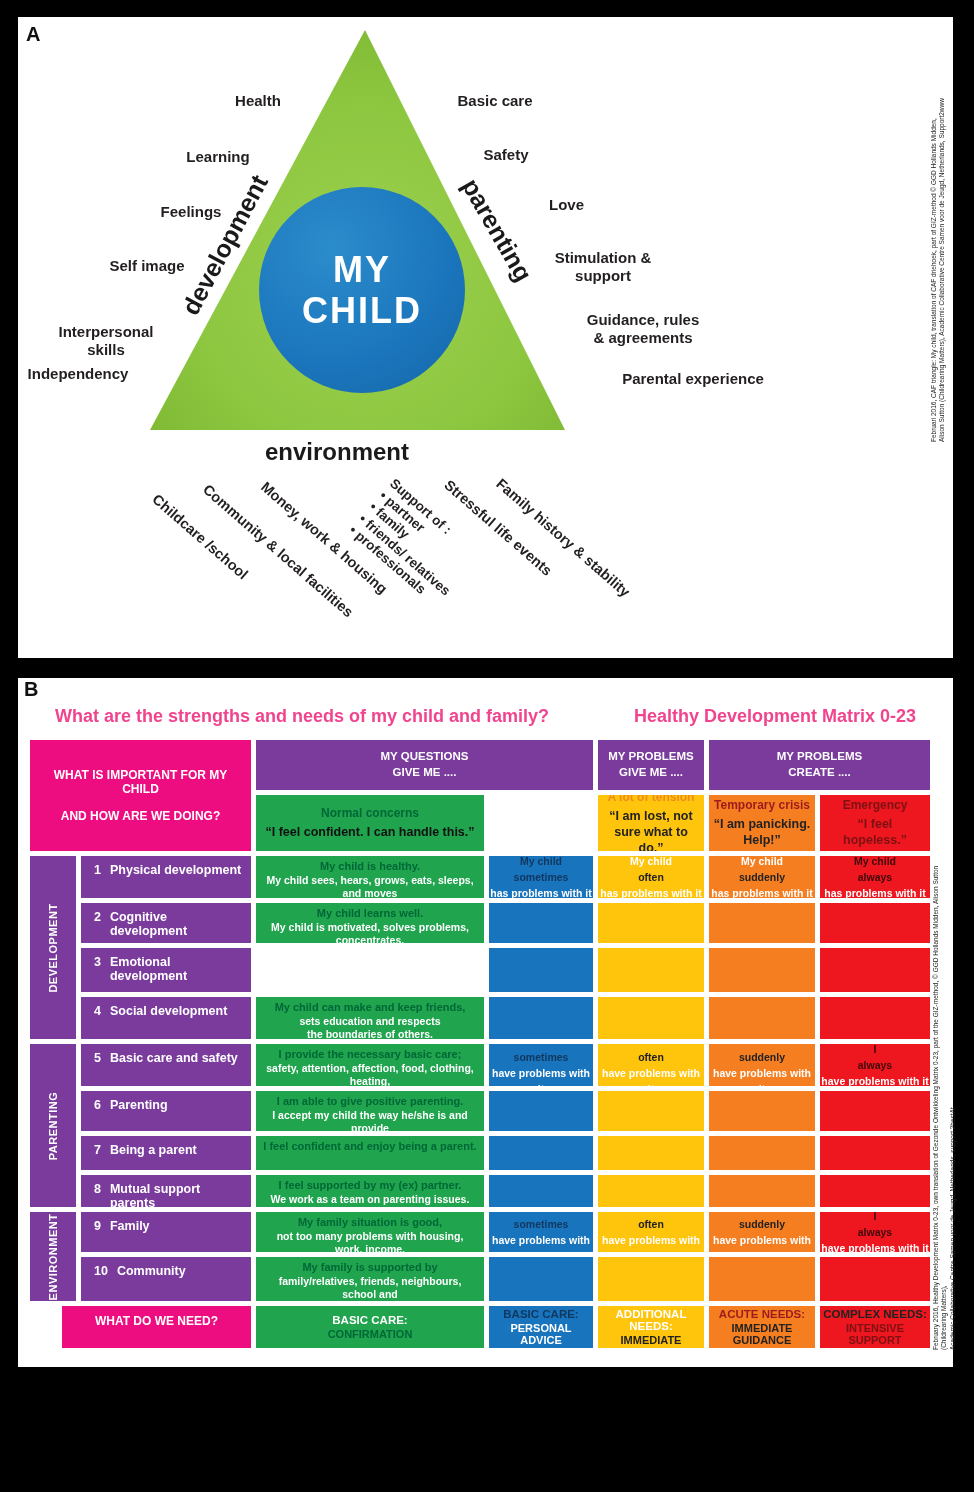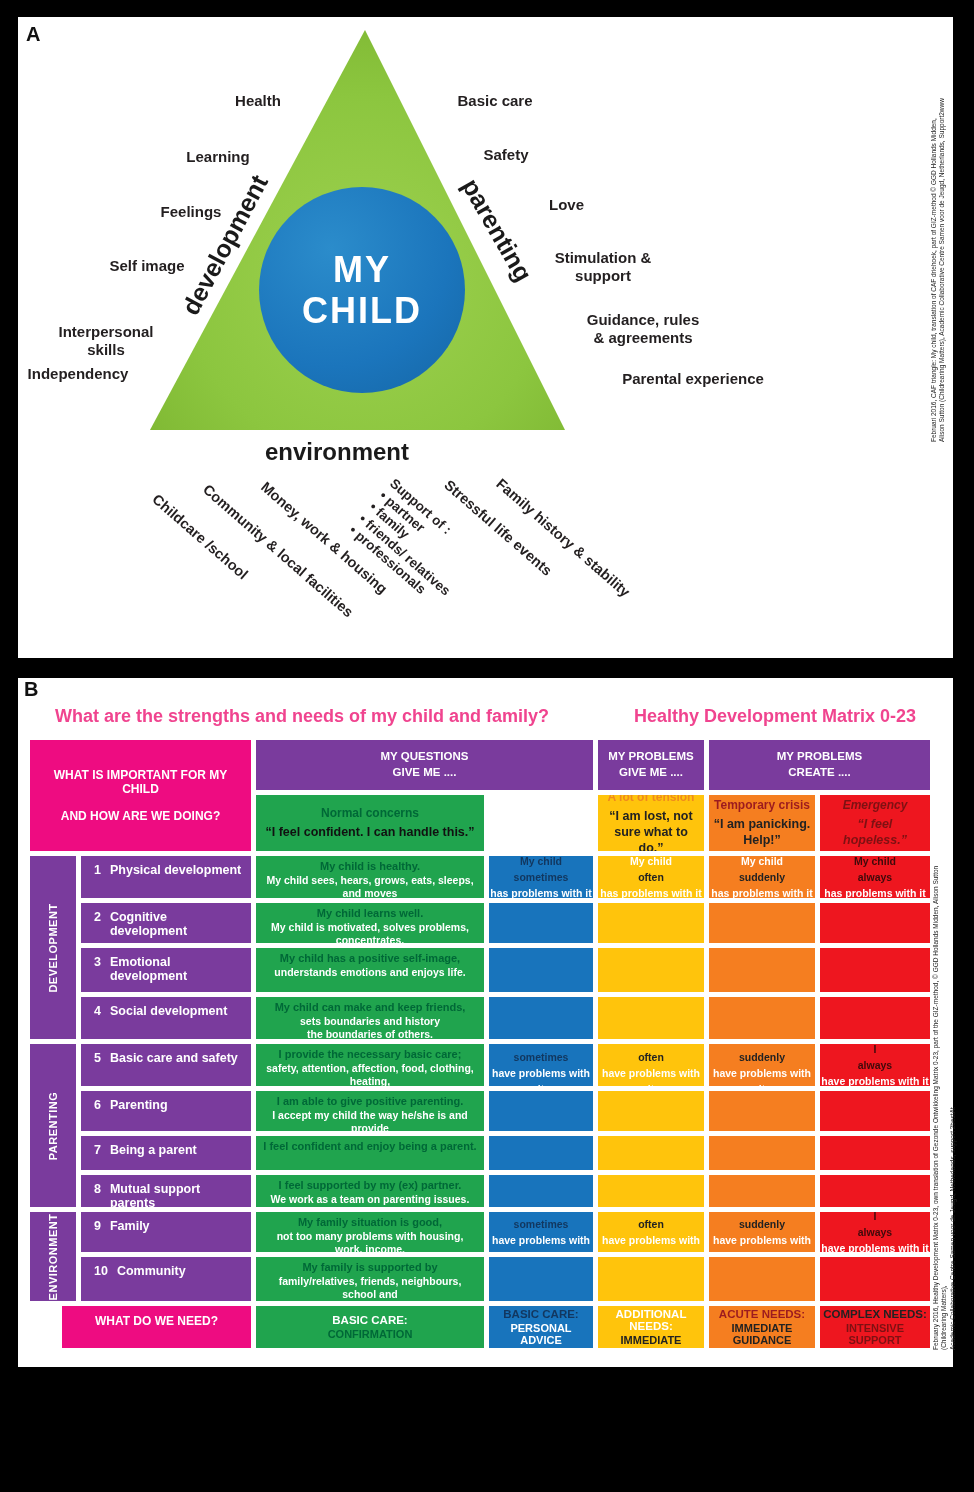--- a/index.html
+++ b/index.html
@@ -138,21 +138,21 @@
       <div class="c bg-yellow level" style="grid-area:2/5;">
         <div class="lname" style="color:#ef8a1d;">A lot of tension</div>
         <div class="lquote pre" style="color:#222;">“I am lost, not
 sure what to do.”</div>
       </div>
       <div class="c bg-orange level" style="grid-area:2/6;">
         <div class="lname" style="color:#9c1b1f;">Temporary crisis</div>
         <div class="lquote pre" style="color:#222;">“I am panicking.
 Help!”</div>
       </div>
-      <div class="c bg-red level" style="grid-area:2/7;font-style:italic;">
+      <div class="c bg-red level" style="grid-area:2/7;">
         <div class="lname" style="color:#7e1113;">Emergency</div>
         <div class="lquote pre" style="color:#7e1113;">“I feel
 hopeless.”</div>
       </div>
 
       <div class="c bg-purple group" style="grid-area:3/1/7/2;">
           <span>DEVELOPMENT</span>
         </div>
       <div class="c bg-purple group" style="grid-area:7/1/11/2;">
           <span>PARENTING</span>
@@ -205,27 +205,23 @@
       <div class="c bg-green gcell" style="grid-area:3/3;">
           <div class="gt">My child is healthy.</div>
           <div class="gb pre">My child sees, hears, grows, eats, sleeps, and moves
 well, looks healthy and develops a good lifestyle.</div>
         </div>
       <div class="c bg-green gcell" style="grid-area:4/3;">
           <div class="gt">My child learns well.</div>
           <div class="gb pre">My child is motivated, solves problems, concentrates,
 listens and communicates well.</div>
         </div>
-      <div class="c bg-green gcell" style="grid-area:5/3;">
-          <div class="gt">My child has a positive self-image,</div>
-          <div class="gb pre">understands emotions and enjoys life.</div>
-        </div>
       <div class="c bg-green gcell" style="grid-area:6/3;">
           <div class="gt">My child can make and keep friends,</div>
-          <div class="gb pre">sets boundaries and history
+          <div class="gb pre">sets education and respects
 the boundaries of others.</div>
         </div>
       <div class="c bg-green gcell" style="grid-area:7/3;">
           <div class="gt">I provide the necessary basic care;</div>
           <div class="gb pre">safety, attention, affection, food, clothing, heating,
 education, hygiene, medical care, contact with peers.</div>
         </div>
       <div class="c bg-green gcell" style="grid-area:8/3;">
           <div class="gt">I am able to give positive parenting.</div>
           <div class="gb pre">I accept my child the way he/she is and provide

